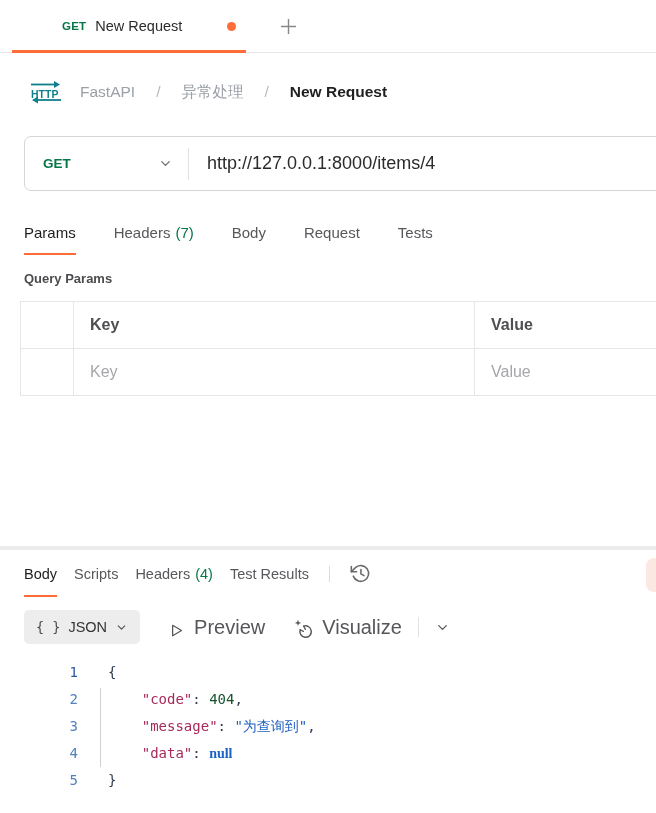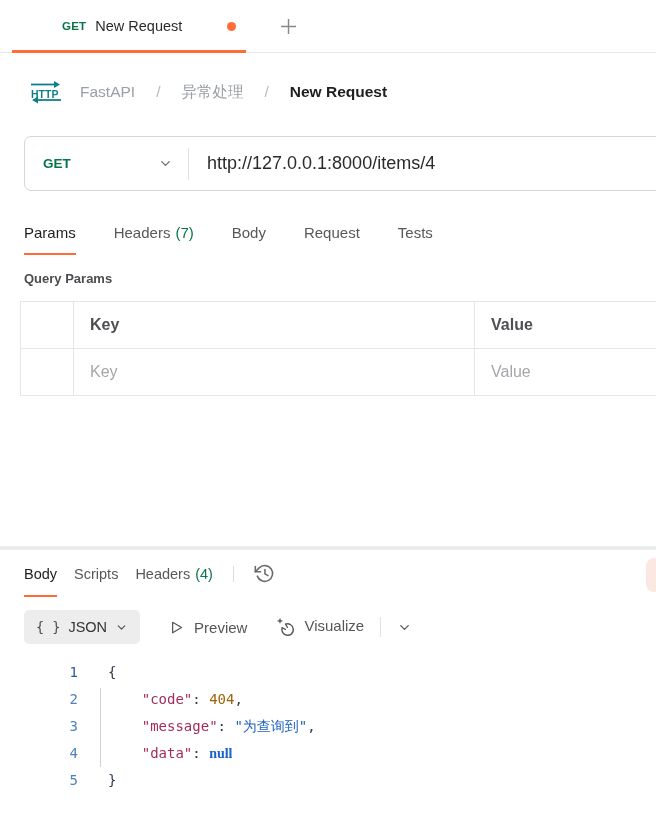--- a/index.html
+++ b/index.html
@@ -47,31 +47,31 @@
   .qp-cell + .qp-cell{border-left:1px solid #e6e6e6;}
   .qp-head{font-weight:700;color:#4f4f53;}
   .qp-ph{color:#a6a6aa;}
   
   .pane-divider{margin-top:150px;height:4px;background:#ececec;}
   
   .viewer-toolbar{margin-top:12px;height:36px;display:flex;align-items:center;padding-left:24px;}
   .json-btn{display:flex;align-items:center;gap:8px;background:#ededed;border-radius:5px;height:34px;padding:0 12px;cursor:pointer;}
   .json-btn .braces{font-family:"DejaVu Sans Mono",monospace;font-size:13.5px;color:#4a4a4e;}
   .json-btn .fmt{font-size:14.5px;color:#333;}
-  .tool-btn{display:flex;align-items:flex-start;gap:9px;margin-left:28px;color:#56565a;font-size:15px;cursor:pointer;}
+  .tool-btn{display:flex;align-items:flex-end;gap:9px;margin-left:28px;color:#56565a;font-size:20px;cursor:pointer;}
   .tool-chevron{margin-left:16px;display:flex;align-items:center;cursor:pointer;}
   
   .editor{margin-top:14px;position:relative;font-family:"DejaVu Sans Mono",monospace;font-size:14px;}
   .ed-line{display:flex;line-height:27px;white-space:pre;}
   .gutter{width:78px;text-align:right;color:#5082be;flex:0 0 78px;}
   .gutter.active{color:#2a5a9e;}
   .code{margin-left:30px;color:#2d3a52;}
   .indent-guide{position:absolute;left:100px;top:29px;height:79px;border-left:1px solid #d0d0d0;}
   .tk-key{color:#a62a5a;}
-  .tk-number{color:#a16207;}
+  .tk-number{color:#14532d;}
   .tk-string{color:#1e5fbe;}
   .tk-null{color:#1a62c4;font-weight:700;font-family:Liberation Serif, serif;}
   .tk-punct{color:#2d3a52;}
   svg{display:block;}
 </style>
 </head>
 <body>
 
 <div class="tabbar">
   <div class="req-tab">
@@ -155,20 +155,23 @@
       <div class="ptab active">
         <span>Body</span>
       </div>
       <div class="ptab">
         <span>Scripts</span>
       </div>
       <div class="ptab">
         <span>Headers</span>
         <span class="count">(4)</span>
       </div>
+      <div class="ptab">
+        <span>Test Results</span>
+      </div>
     </span>
   <span class="resp-divider"></span>
   <span class="history-btn">
     <svg width="21" height="21" viewBox="0 0 24 24">
       <polyline points="1.5 4 1.5 10 7.5 10" fill="none" stroke="#6b6b6b" stroke-width="1.8" stroke-linecap="round" stroke-linejoin="round"></polyline>
       <path d="M3.8 15a9 9 0 1 0 2.1-9.4L1.5 10" fill="none" stroke="#6b6b6b" stroke-width="1.8" stroke-linecap="round" stroke-linejoin="round"></path>
       <polyline points="12.5 7.5 12.5 12.5 16 14.5" fill="none" stroke="#6b6b6b" stroke-width="1.8" stroke-linecap="round" stroke-linejoin="round"></polyline>
     </svg>
   </span>
   <span class="status-chip"></span>

